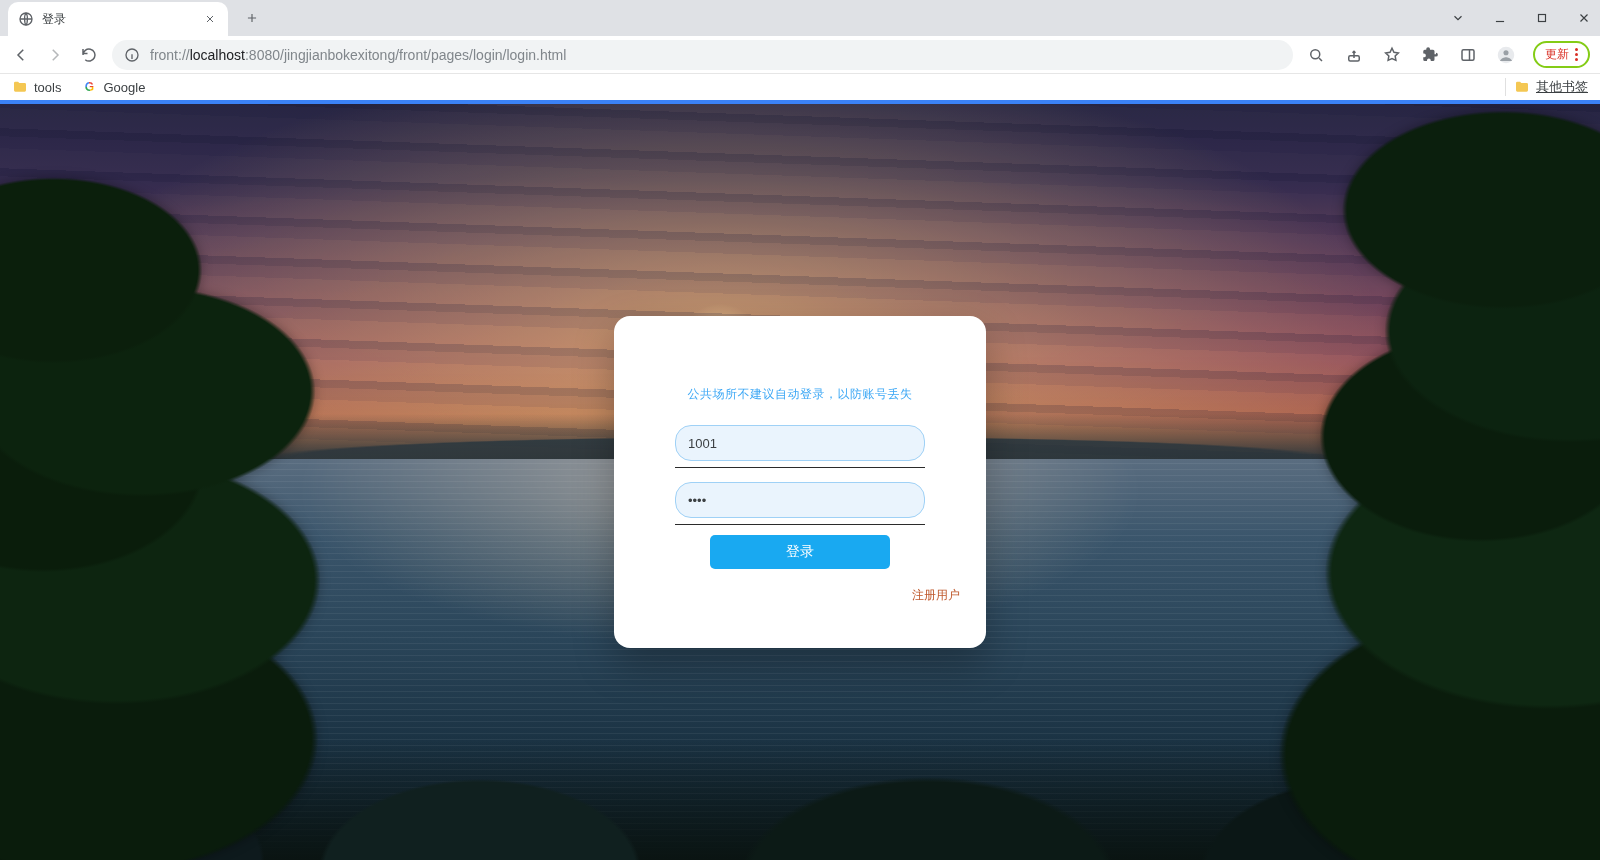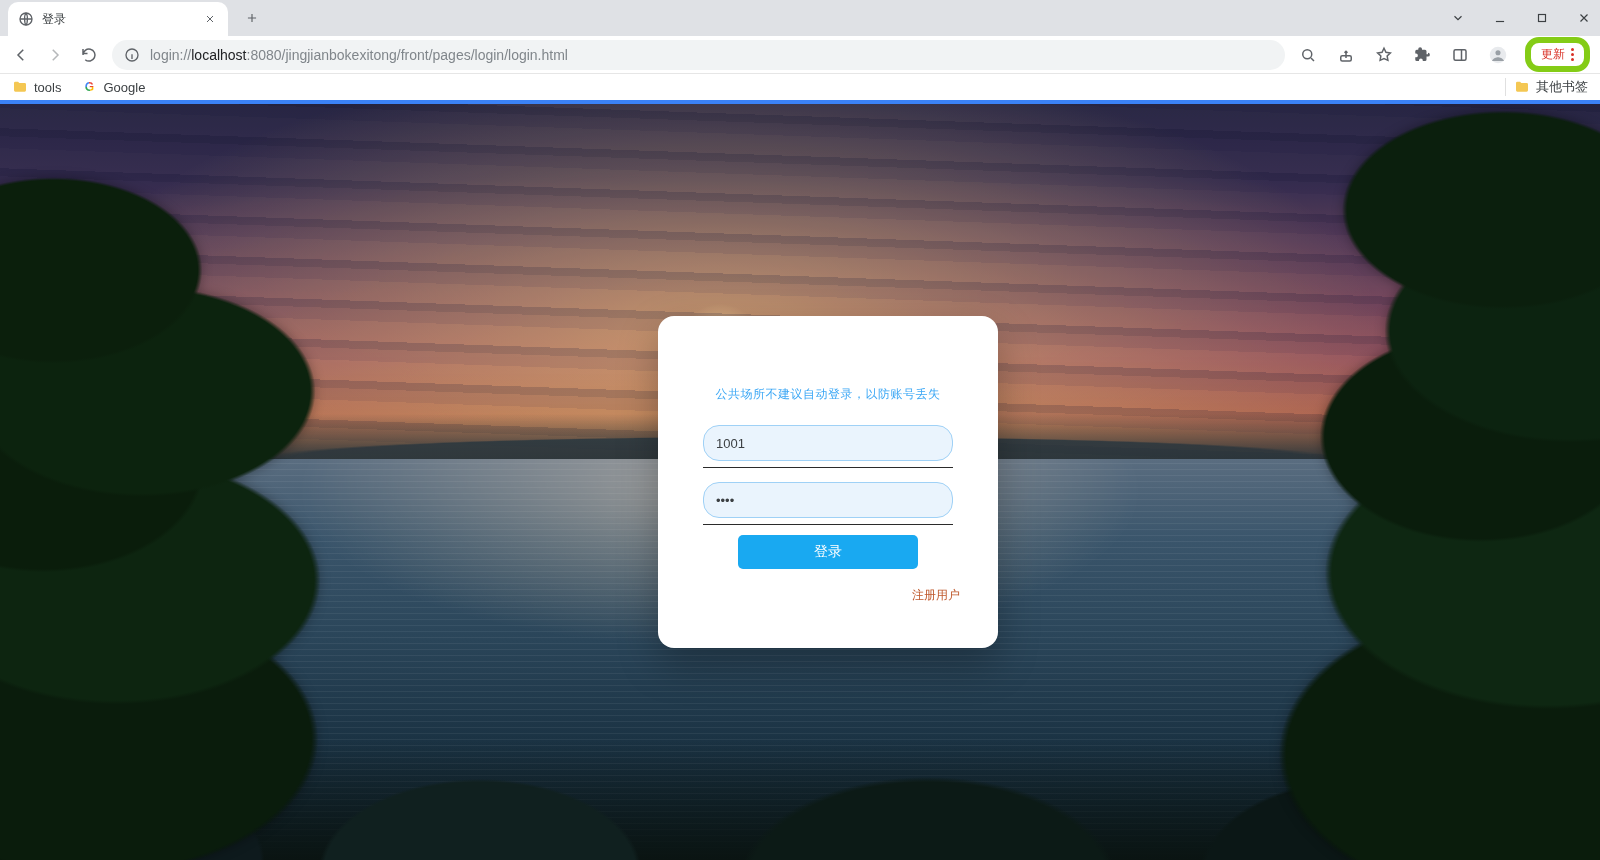--- a/index.html
+++ b/index.html
@@ -82,21 +82,21 @@
       color:#202124;
     }
     .omnibox .site-info { width:16px; height:16px; color:#5f6368; display:flex; align-items:center; justify-content:center; }
     .omnibox .site-info svg { width:16px; height:16px; }
     .omnibox .url { flex:1; white-space:nowrap; overflow:hidden; }
     .omnibox .url .muted { color:#80868b; }
     .omnibox .url .host { color:#202124; }
     .toolbar .right-icons { display:flex; align-items:center; gap:16px; }
     .toolbar .right-icons .icon-btn svg { width:18px; height:18px; }
     .update-chip {
-      border:6px solid #84cc16;
+      border:2px solid #84cc16;
       color:#d93025;
       border-radius: 14px;
       font-size:12px;
       padding: 3px 10px;
       display:flex; align-items:center; gap:6px;
       cursor:pointer;
     }
     .update-chip .dots { display:flex; flex-direction:column; gap:2px; }
     .update-chip .dots span { width:3px; height:3px; border-radius:50%; background:#d93025; }
 
@@ -110,21 +110,21 @@
       font-size:13px;
       color:#3c4043;
       border-bottom: 4px solid #3b82f6;
       justify-content: space-between;
     }
     .bookmarks-left { display:flex; align-items:center; gap:20px; }
     .bookmark { display:flex; align-items:center; gap:6px; cursor:pointer; }
     .bm-folder { width:16px; height:16px; }
     .bm-folder svg { width:16px; height:16px; fill:#f4c753; }
     .g-icon { width:16px; height:16px; display:flex; align-items:center; justify-content:center; }
-    .bookmarks-right { display:flex; align-items:flex-start; gap:8px; }
+    .bookmarks-right { display:flex; align-items:flex-start; gap:8px;text-decoration:underline; }
     .bookmarks-right .sep { width:1px; height:18px; background:#e0e0e0; }
 
     
     .viewport {
       position: relative;
       width: 100%;
       height: calc(860px - 36px - 38px - 30px);
       overflow:hidden;
       background:#1a2130;
     }
@@ -214,26 +214,25 @@
     .tree-left .b1 { left:90px; bottom:40px; width:18px; height:520px; transform: rotate(6deg); }
     .tree-left .b2 { left:120px; bottom:180px; width:10px; height:260px; transform: rotate(-18deg); }
     .tree-left .b3 { left:170px; bottom:240px; width:8px; height:230px; transform: rotate(24deg); }
     .tree-right .b1 { right:110px; bottom:30px; width:20px; height:560px; transform: rotate(-8deg); }
     .tree-right .b2 { right:150px; bottom:200px; width:10px; height:280px; transform: rotate(20deg); }
     .tree-right .b3 { right:190px; bottom:260px; width:8px; height:220px; transform: rotate(-24deg); }
 
     
     .login-card {
       position:absolute; left:50%; top:50%; transform:translate(-50%, -50%);
-      width: 340px;
+      width: 372px;
       background:#fff;
       border-radius: 16px;
-      padding: 70px 24px 44px;
+      padding: 70px 12px 44px;
       box-shadow: 0 16px 40px rgba(0,0,0,.28);
-      margin-left: 28px;
     }
     .login-card .hint {
       text-align:center;
       font-size:12px;
       color:#3da8f5;
       margin-bottom: 22px;
       letter-spacing:.5px;
     }
     .field {
       width: 250px;
@@ -348,21 +347,21 @@
     </span>
 
     <div class="omnibox">
       <span class="site-info">
         <svg viewBox="0 0 24 24" fill="none" stroke="currentColor" stroke-width="2">
             <circle cx="12" cy="12" r="9"></circle>
             <path d="M12 8h.01M11 12h1v5h1"></path>
           </svg>
       </span>
       <span class="url">
-        <span class="muted">login://</span><span class="host">localhost</span><span class="muted">:8080/jingjianbokexitong/front/pages/login/login.html</span>
+        <span class="muted">front://</span><span class="host">localhost</span><span class="muted">:8080/jingjianbokexitong/front/pages/login/login.html</span>
       </span>
     </div>
 
     <div class="right-icons">
       <span class="icon-btn">
         <svg viewBox="0 0 24 24" fill="none" stroke="currentColor" stroke-width="2">
             <circle cx="11" cy="11" r="6"></circle>
             <path d="M20 20l-4-4"></path>
           </svg>
       </span>

